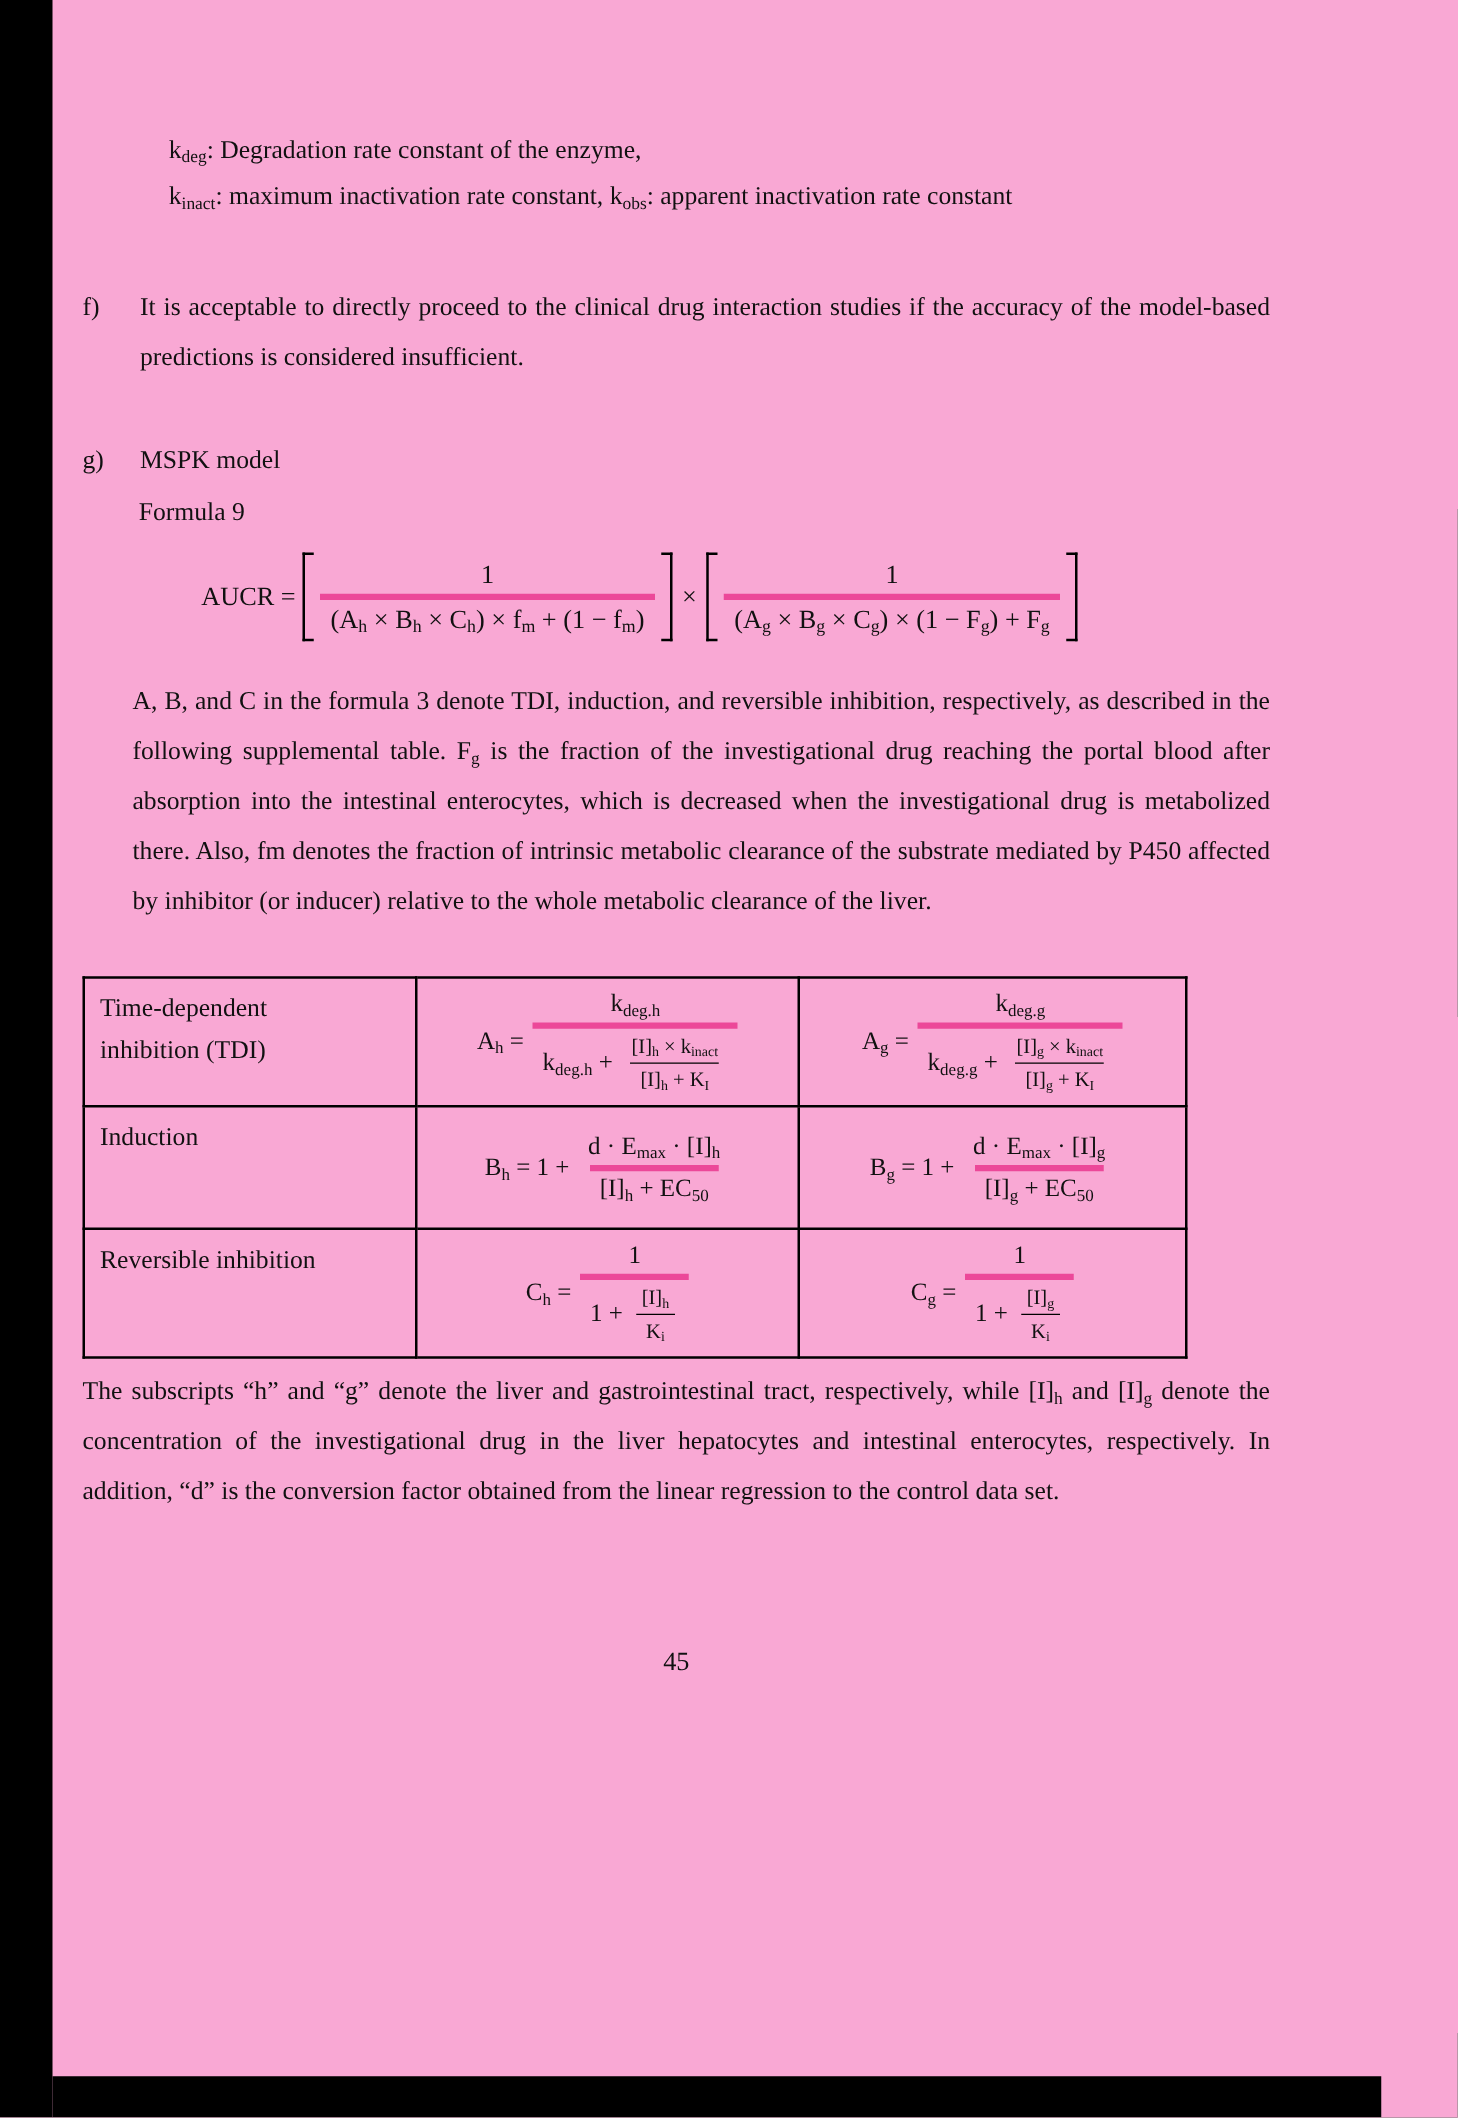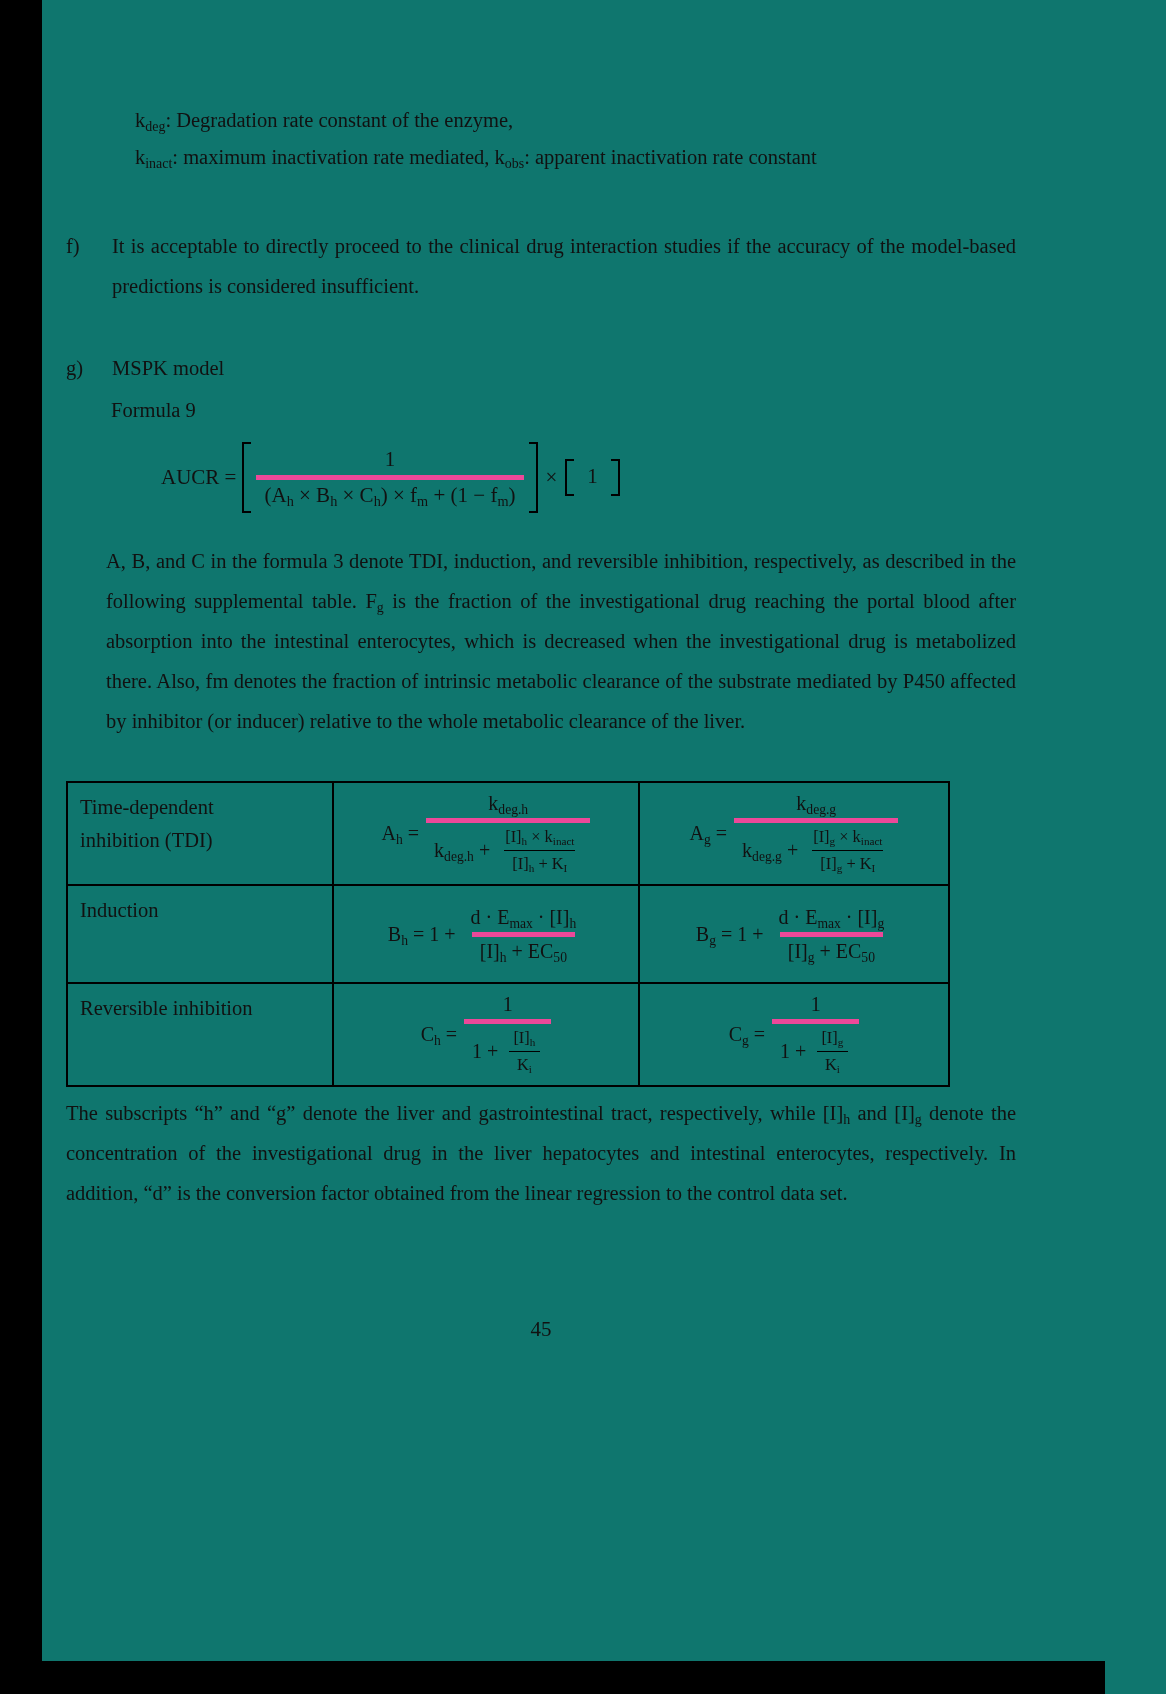--- a/index.html
+++ b/index.html
@@ -1,20 +1,20 @@
 <!DOCTYPE html>
 <html><head>
 <meta charset="utf-8">
 <style>
   * { margin:0; padding:0; box-sizing:border-box; }
   html,body { background:#888; }
   body { font-family:"Liberation Serif", serif; color:#111; }
   .page {
     position:relative; width:1166px; height:1694px;
-    background:#0f766e; overflow:hidden; margin:0 auto;
+    background:#f9a8d4; overflow:hidden; margin:0 auto;
   }
   .edge-left { position:absolute; left:0; top:0; width:42px; height:1694px; background:#000; }
   .edge-bottom { position:absolute; left:42px; top:1661px; width:1063px; height:33px; background:#000; }
 
   .content { position:absolute; left:66px; top:0; width:950px; }
 
   
   .definitions { padding-top:102px; padding-left:69px; font-size:20.5px; }
   .def-line { line-height:37px; }
 
@@ -75,21 +75,21 @@
 <body>
 
 <div class="page">
   <div class="edge-left"></div>
   <div class="edge-bottom"></div>
 
   <div class="content">
 
     <div class="definitions">
       <p class="def-line"><span class="rich"><span>k</span><sub>deg</sub><span>: Degradation rate constant of the enzyme,</span></span></p>
-      <p class="def-line"><span class="rich"><span>k</span><sub>inact</sub><span>: maximum inactivation rate mediated, k</span><sub>obs</sub><span>: apparent inactivation rate constant</span></span></p>
+      <p class="def-line"><span class="rich"><span>k</span><sub>inact</sub><span>: maximum inactivation rate constant, k</span><sub>obs</sub><span>: apparent inactivation rate constant</span></span></p>
     </div>
 
     <div class="item item-f">
       <span class="marker">f)</span>
       <p class="item-text">It is acceptable to directly proceed to the clinical drug interaction studies if the accuracy of the model-based predictions is considered insufficient.</p>
     </div>
 
     <div class="item item-g">
       <span class="marker">g)</span>
       <p class="item-title">MSPK model</p>
@@ -110,20 +110,23 @@
             </span>
         </span>
         <span class="br br-r"></span>
       </span>
       <span class="f3-op">×</span>
       <span class="bigbracket">
         <span class="br br-l"></span>
         <span class="frac">
           <span class="num">
               <span class="rich">1</span>
+            </span>
+          <span class="den">
+              <span class="rich"><span>(A</span><sub>g</sub><span> × B</span><sub>g</sub><span> × C</span><sub>g</sub><span>) × (1 − F</span><sub>g</sub><span>) + F</span><sub>g</sub></span>
             </span>
         </span>
         <span class="br br-r"></span>
       </span>
     </div>
 
     <p class="para para-explain"><span>A, B, and C in the formula 3 denote TDI, induction, and reversible inhibition, respectively, as described in the following supplemental table. F</span><sub>g</sub><span> is the fraction of the investigational drug reaching the portal blood after absorption into the intestinal enterocytes, which is decreased when the investigational drug is metabolized there. Also, fm denotes the fraction of intrinsic metabolic clearance of the substrate mediated by P450 affected by inhibitor (or inducer) relative to the whole metabolic clearance of the liver.</span></p>
 
 
     <table class="f3table">

